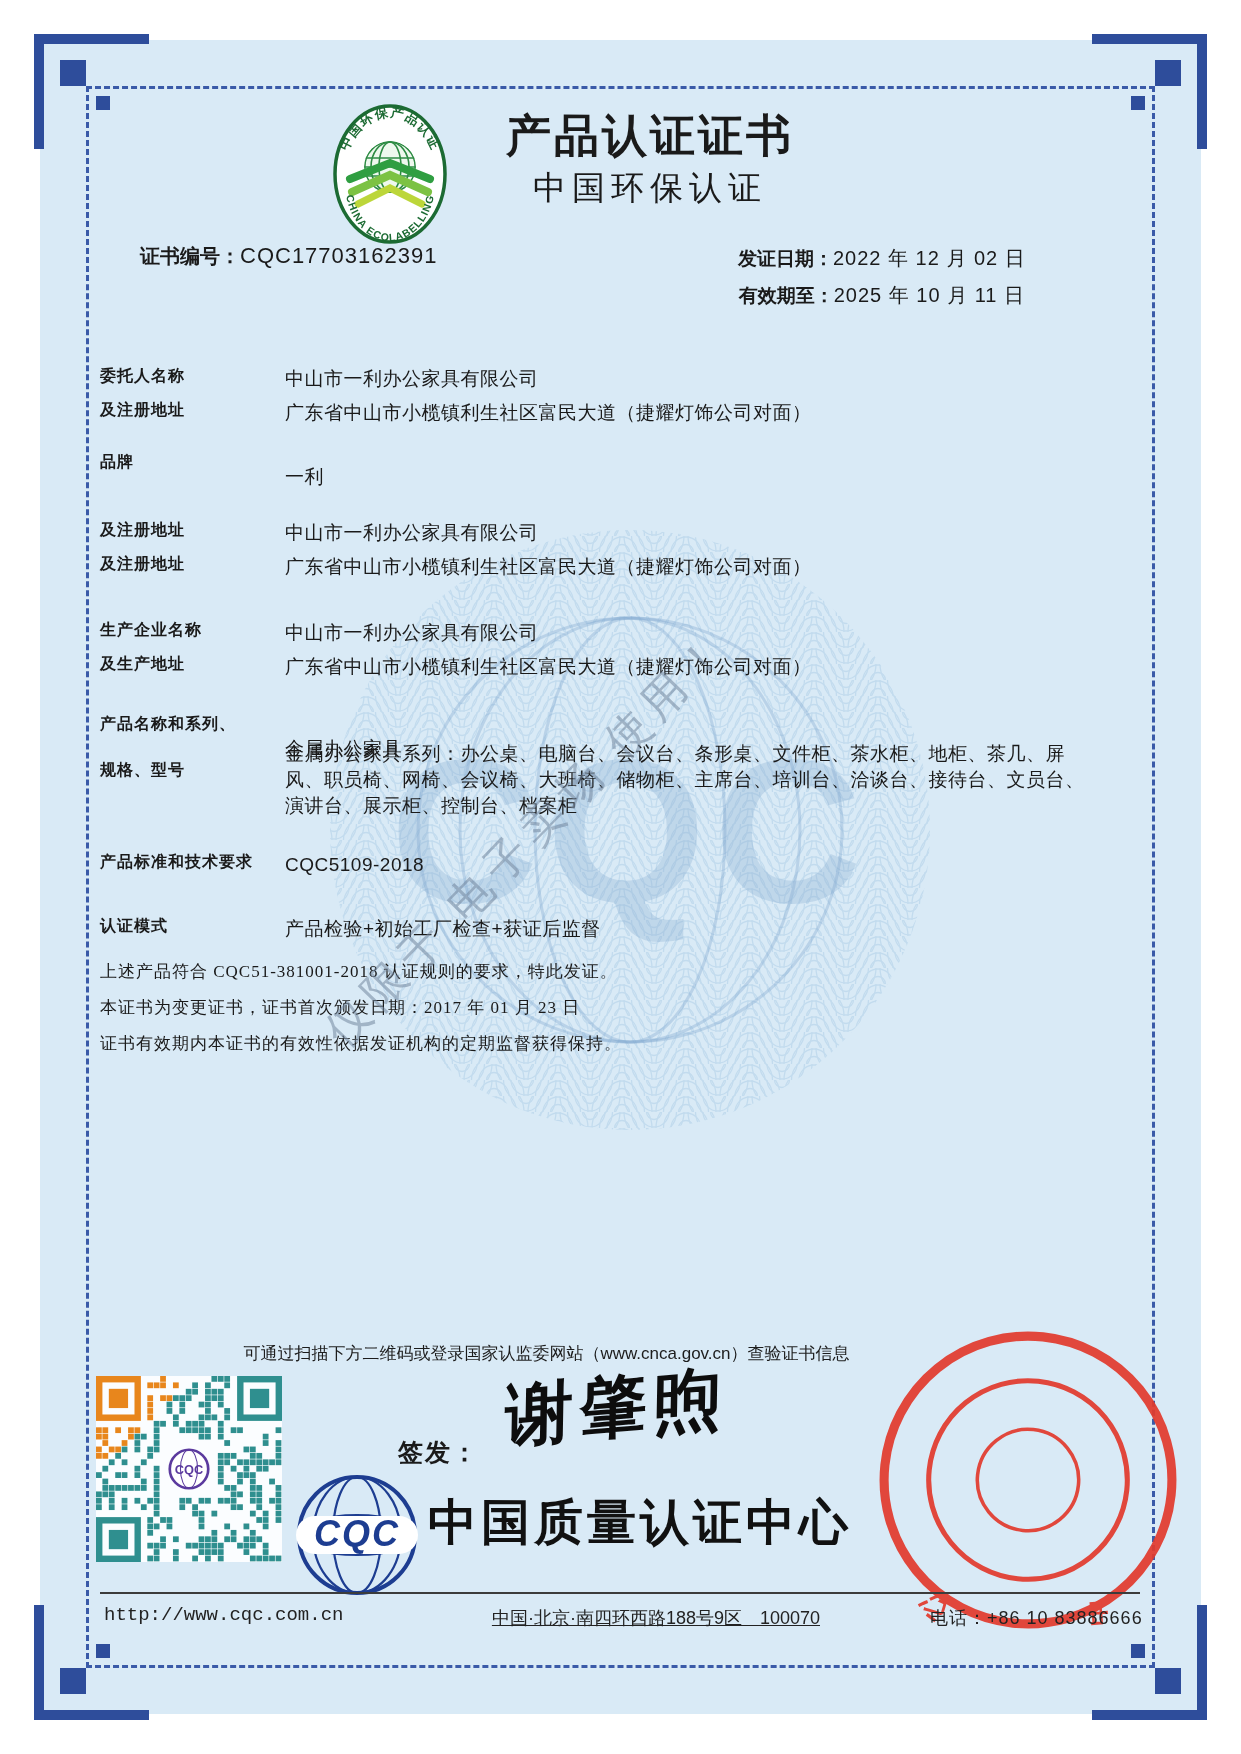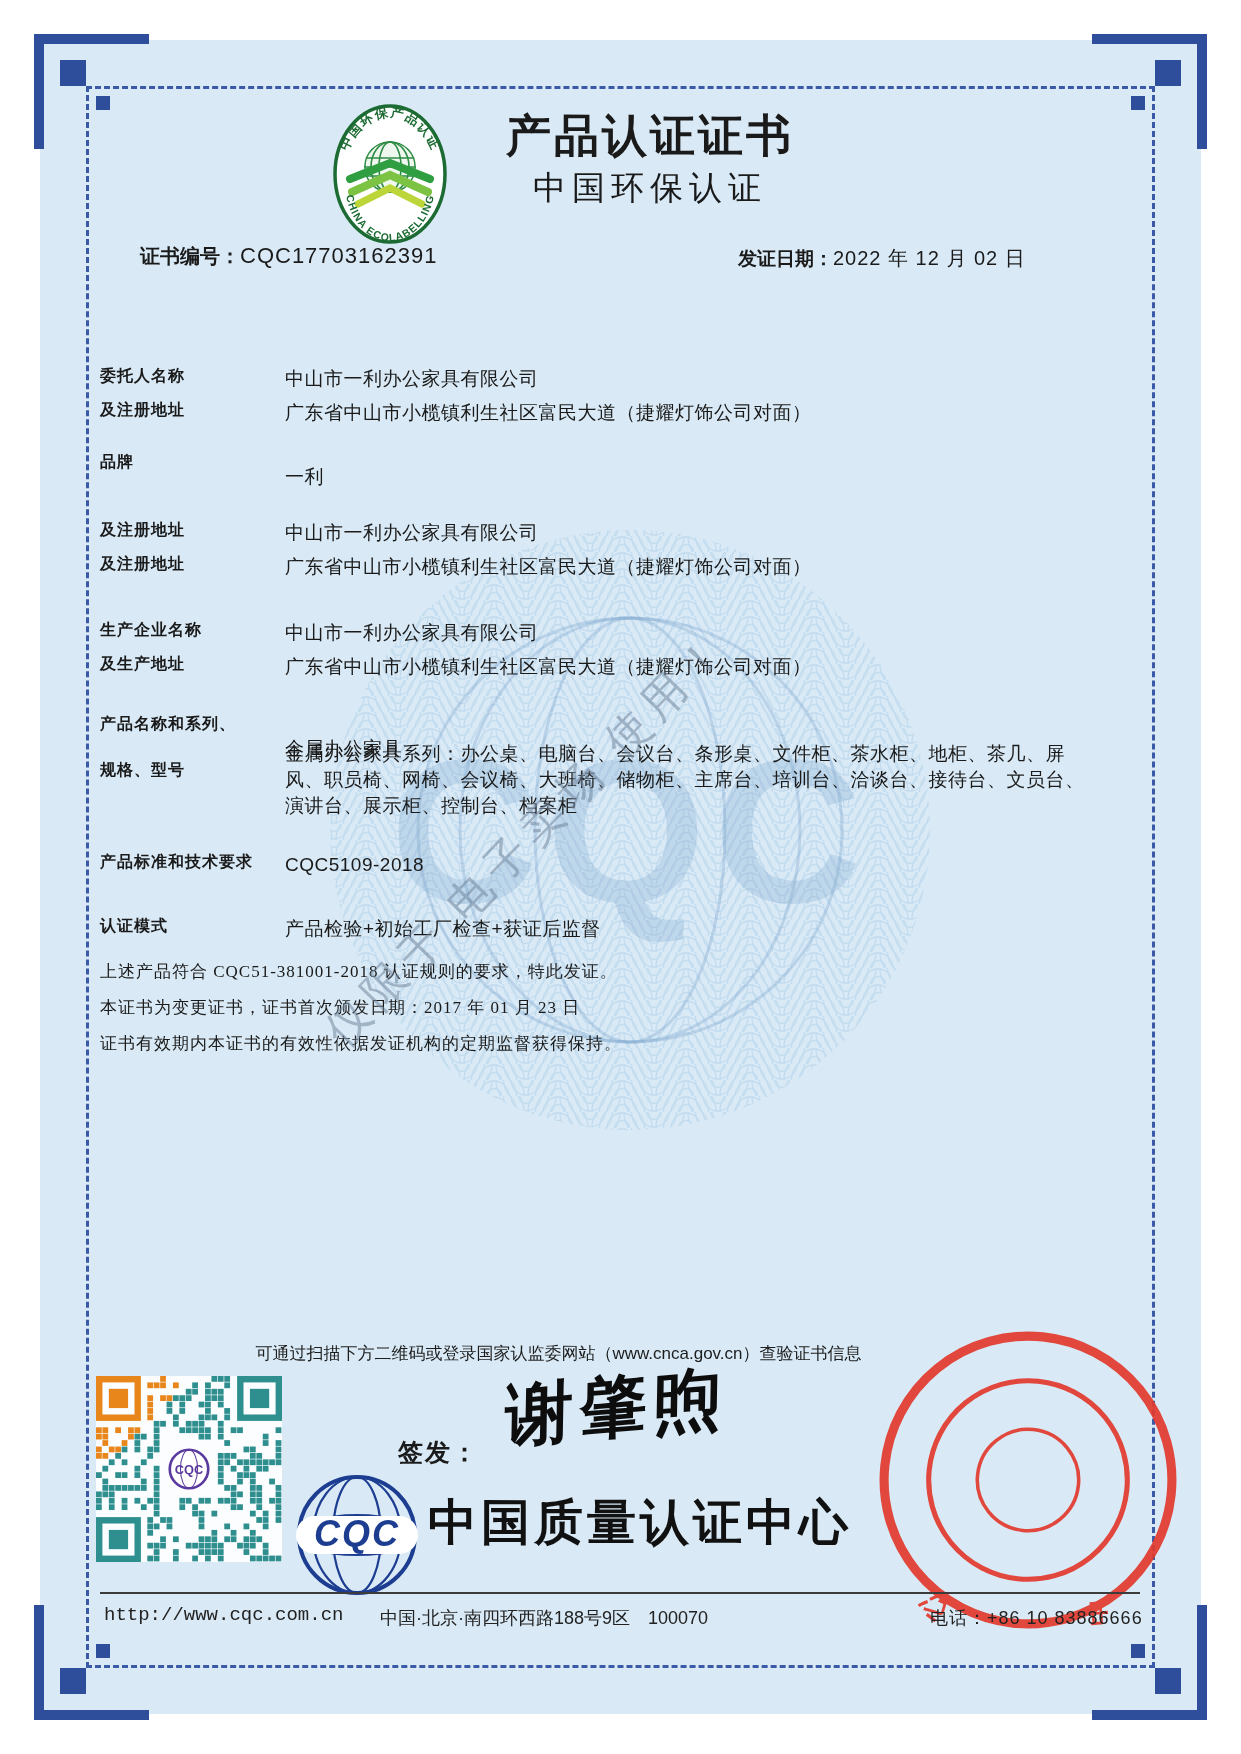--- a/index.html
+++ b/index.html
@@ -26,28 +26,28 @@
   .certnum{left:140px;top:243px;font-size:20px;}
   .certnum .val{font-family:"Liberation Sans",sans-serif;font-weight:normal;font-size:22px;letter-spacing:1px;}
   .dates{left:738px;top:240px;font-size:19px;line-height:36px;text-align:center;}
   .dates .val{font-family:"Liberation Sans",sans-serif;font-weight:normal;font-size:20px;letter-spacing:1px;}
   
   .flabel{left:100px;width:200px;font-size:16px;font-weight:bold;letter-spacing:1px;}
   .fvalue{left:285px;width:800px;font-size:19px;letter-spacing:0.5px;line-height:26px;}
   
   .stmt{left:100px;width:780px;font-family:"Liberation Serif",serif;font-size:17px;letter-spacing:1px;}
   
-  .note{left:12px;top:1342px;width:1093px;text-align:center;font-size:17px;color:#1c1c1c;}
+  .note{left:0;top:1342px;width:1093px;text-align:center;font-size:17px;color:#1c1c1c;}
   .signlabel{left:398px;top:1436px;font-family:"Liberation Serif",serif;font-weight:bold;font-size:25px;letter-spacing:2px;}
   .signature{left:505px;top:1362px;font-family:"Liberation Serif",serif;font-weight:900;font-size:68px;
              transform:rotate(-5deg) skewX(-6deg);letter-spacing:6px;color:#0d0d0d;}
   .issuer{left:428px;top:1490px;font-size:49px;font-weight:600;letter-spacing:4px;color:#111;}
   .frule{left:100px;top:1592px;width:1040px;height:0;border-top:2px solid #3c3c3c;}
   .furl{left:104px;top:1604px;font-family:"Liberation Mono",monospace;font-size:19px;color:#222;}
-  .faddr{left:380px;top:1606px;width:440px;text-align:left;font-size:18px;color:#222;}
+  .faddr{left:380px;top:1606px;width:440px;text-align:right;font-size:18px;color:#222;text-decoration:underline;}
   .fphone{left:930px;top:1606px;font-size:18px;color:#222;letter-spacing:1px;}
   
   .wm-diag{left:230px;top:765px;width:680px;transform:rotate(-46deg);transform-origin:center;
            font-size:44px;letter-spacing:8px;color:rgba(115,135,158,0.55);font-family:"Liberation Serif",serif;
            pointer-events:none;white-space:nowrap;}
   .stamp{left:876px;top:1328px;opacity:0.93;}
 </style>
 </head>
 <body>
 
@@ -141,20 +141,23 @@
 
   <div class="abs subtitle">中国环保认证</div>
   <div class="abs title">产品认证证书</div>
 
   <div class="abs certnum serifb">
     <span>证书编号：</span><span class="val">CQC17703162391</span>
   </div>
   <div class="abs dates serifb">
     <div>
       <span>发证日期：</span><span class="val">2022 年 12 月 02 日</span>
+    </div>
+    <div>
+      <span>有效期至：</span><span class="val">2025 年 10 月 11 日</span>
     </div>
   </div>
 
   <div class="abs flabel" style="top:366px">委托人名称</div>
   <div class="abs fvalue" style="top:366px">中山市一利办公家具有限公司</div>
   <div class="abs flabel" style="top:400px">及注册地址</div>
   <div class="abs fvalue" style="top:400px">广东省中山市小榄镇利生社区富民大道（捷耀灯饰公司对面）</div>
 
   <div class="abs flabel" style="top:452px">品牌</div>
   <div class="abs fvalue" style="top:464px">一利</div>

